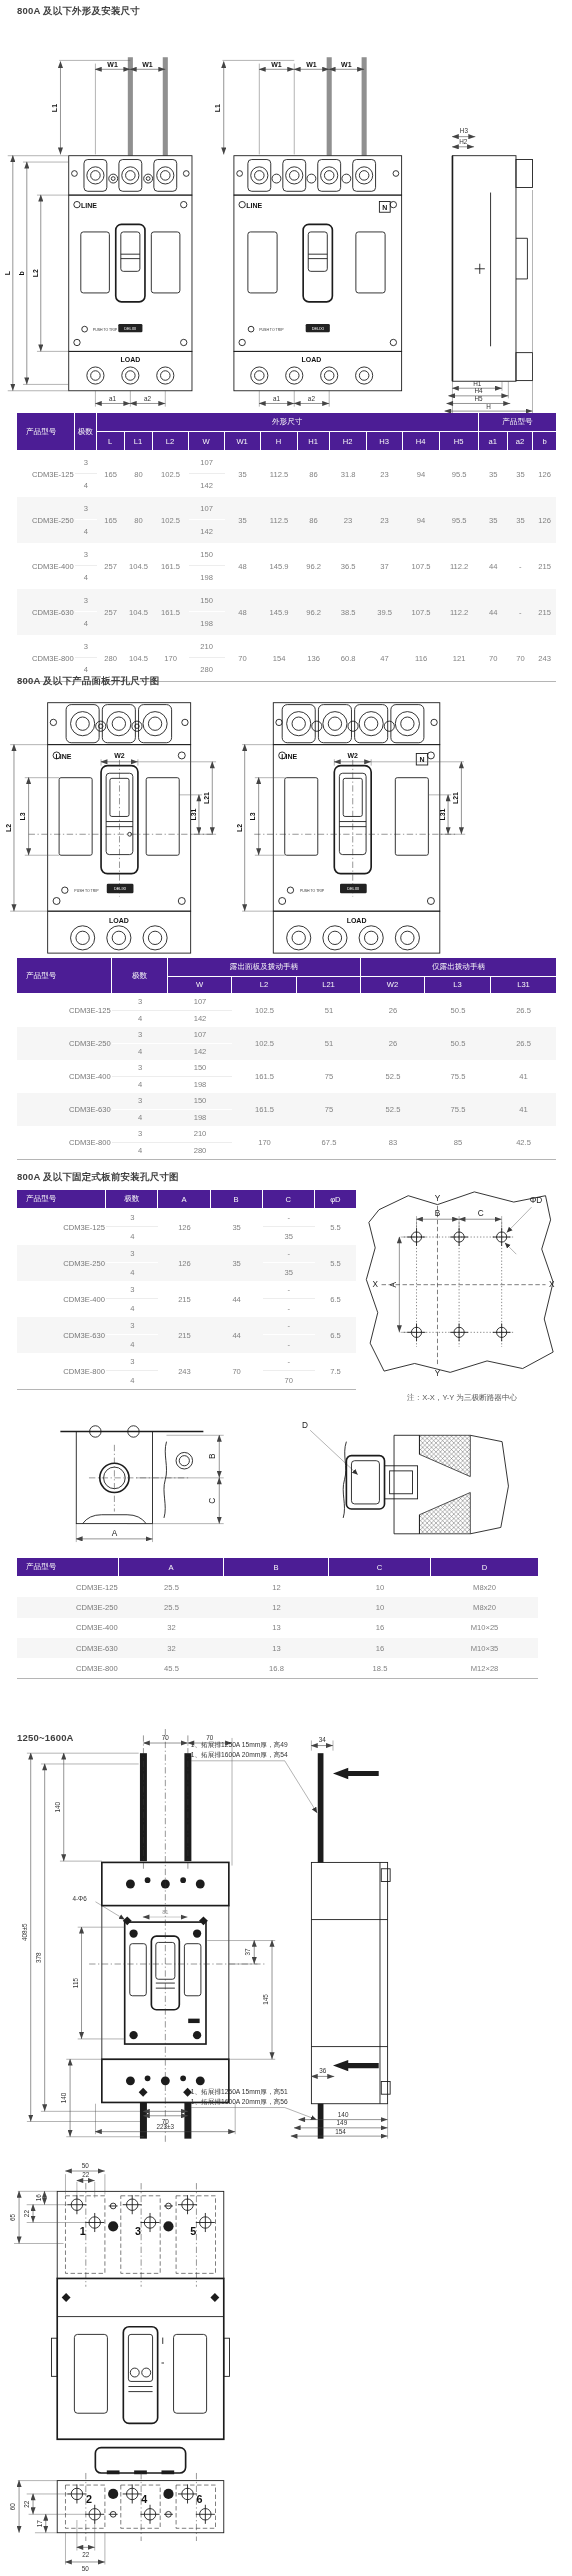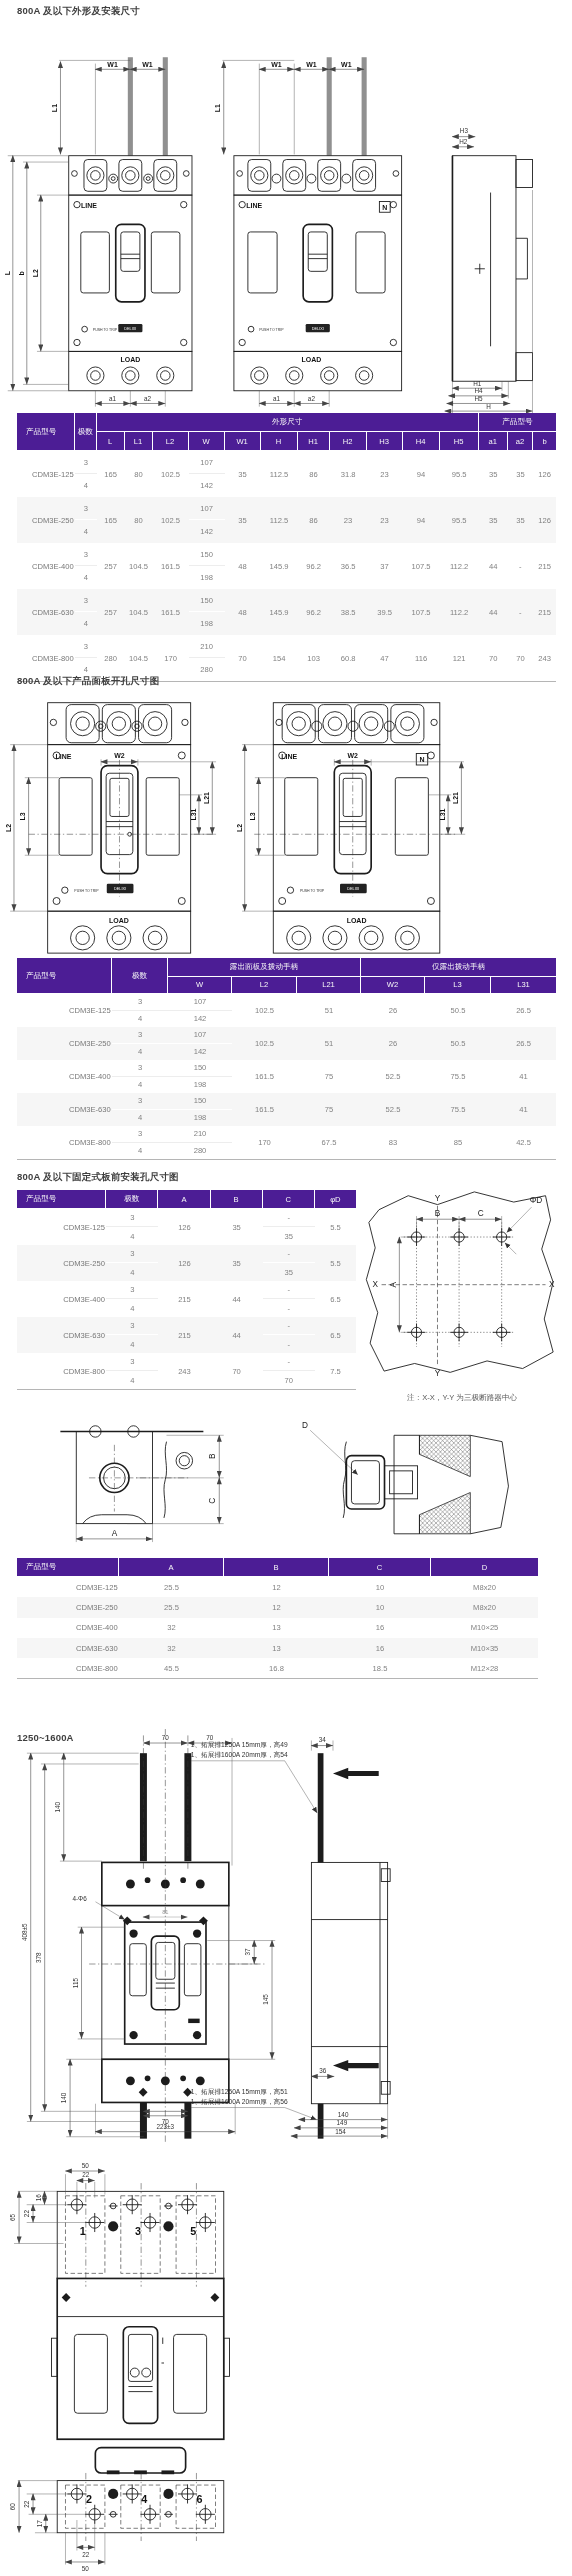--- a/index.html
+++ b/index.html
@@ -353,21 +353,21 @@
         </tr>
 <tr>
           <td class="model" rowspan="2">CDM3E-800</td>
           <td class="subline">3</td>
           <td rowspan="2">280</td>
           <td rowspan="2">104.5</td>
           <td rowspan="2">170</td>
           <td class="subline">210</td>
           <td rowspan="2">70</td>
           <td rowspan="2">154</td>
-          <td rowspan="2">103</td>
+          <td rowspan="2">136</td>
           <td rowspan="2">60.8</td>
           <td rowspan="2">47</td>
           <td rowspan="2">116</td>
           <td rowspan="2">121</td>
           <td rowspan="2">70</td>
           <td rowspan="2">70</td>
           <td rowspan="2">243</td>
         </tr>
 <tr>
           <td>4</td>

